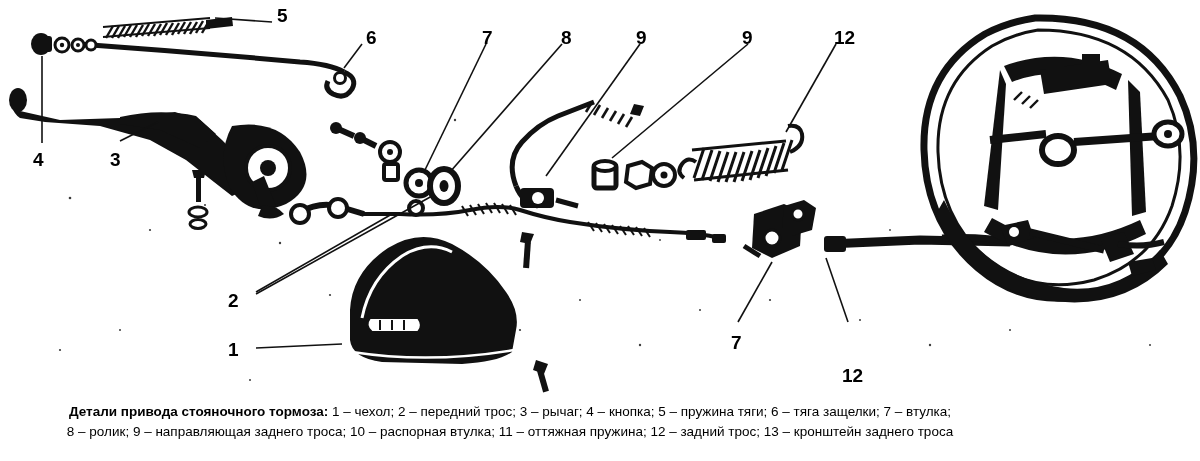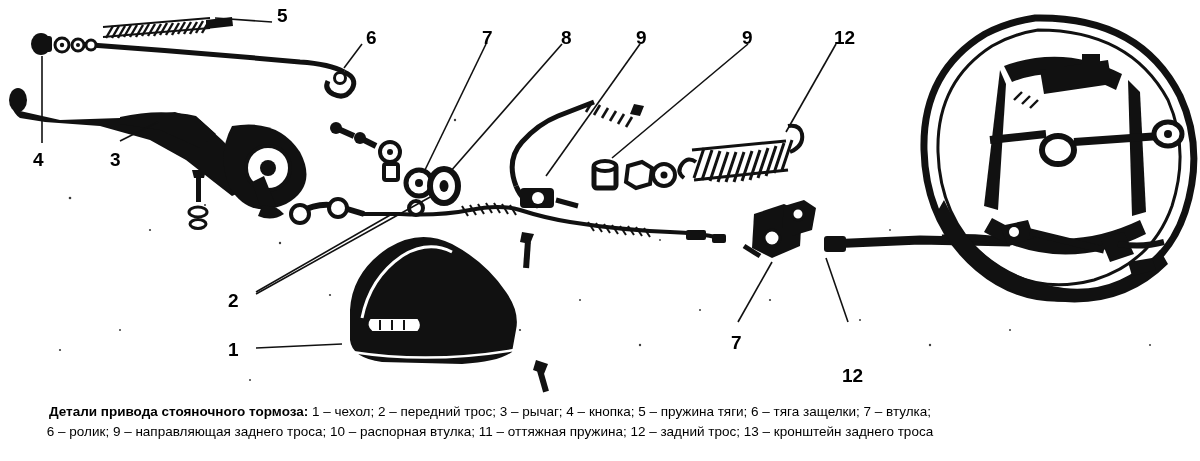--- a/index.html
+++ b/index.html
@@ -35,20 +35,21 @@
   }
   .caption {
     position: absolute;
     left: 0;
     top: 402px;
     width: 980px;
     text-align: center;
     font-family: "Liberation Sans", sans-serif;
     font-size: 13.5px;
     color: #000000;
+    padding-left: 20px;
   }
   .caption .line {
     display: block;
     line-height: 20px;
     white-space: nowrap;
   }
   .caption b {
     font-weight: bold;
   }
 </style>
@@ -366,16 +367,16 @@
     <div class="callout-num" style="left:561px; top:28px;">8</div>
     <div class="callout-num" style="left:636px; top:28px;">9</div>
     <div class="callout-num" style="left:742px; top:28px;">9</div>
     <div class="callout-num" style="left:834px; top:28px;">12</div>
     <div class="callout-num" style="left:842px; top:318px;margin-top:48px;">12</div>
     <div class="callout-num" style="left:731px; top:333px;">7</div>
   </div>
 
   <div class="caption">
     <span class="line"><b>Детали привода стояночного тормоза:</b> <span>1 – чехол; 2 – передний трос; 3 – рычаг; 4 – кнопка; 5 – пружина тяги; 6 – тяга защелки; 7 – втулка;</span></span>
-    <span class="line">6 – ролик; 9 – направляющая заднего троса; 10 – распорная втулка; 11 – оттяжная пружина; 12 – задний трос; 13 – кронштейн заднего троса</span>
+    <span class="line">8 – ролик; 9 – направляющая заднего троса; 10 – распорная втулка; 11 – оттяжная пружина; 12 – задний трос; 13 – кронштейн заднего троса</span>
   </div>
 
 </div>
 
 </body></html>

